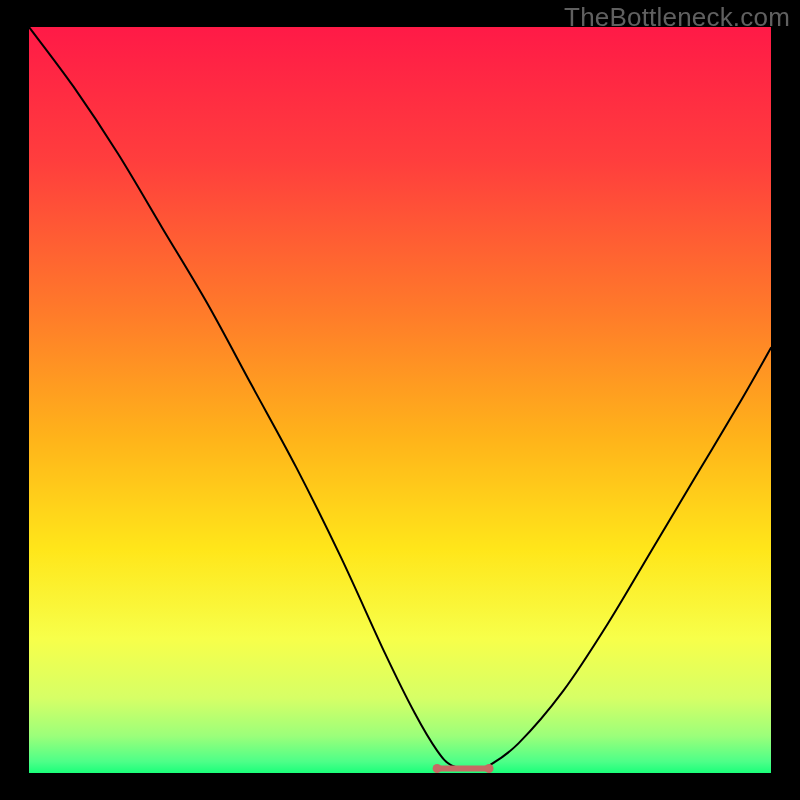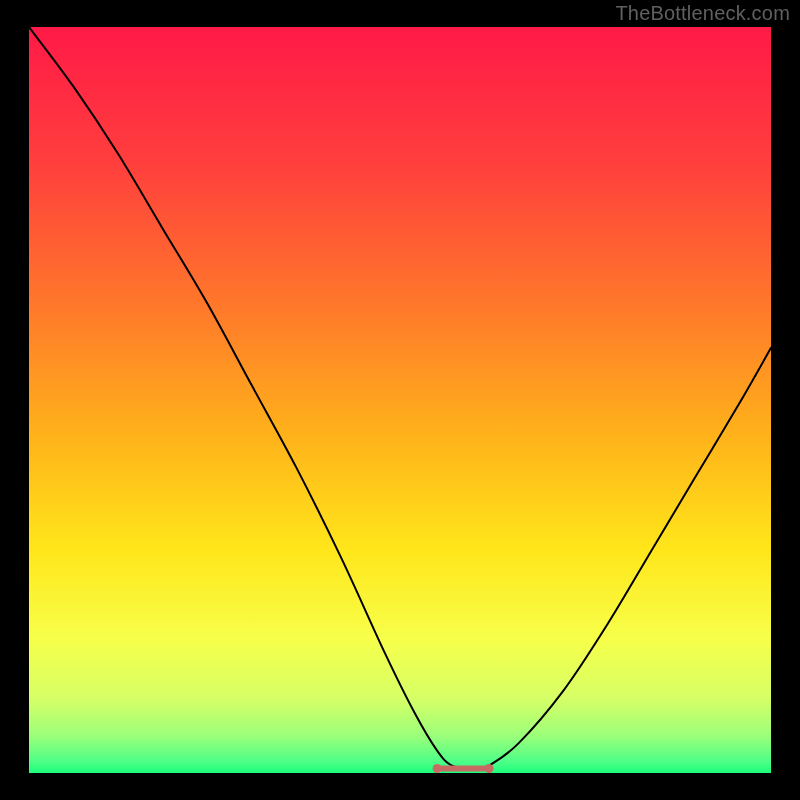--- a/index.html
+++ b/index.html
@@ -13,21 +13,21 @@
   .stage {
     position: relative;
     width: 800px;
     height: 800px;
   }
   .watermark {
     position: absolute;
     top: 2px;
     right: 10px;
     font-family: Arial, Helvetica, sans-serif;
-    font-size: 20px;
+    font-size: 26px;
     color: #606060;
     letter-spacing: 0.2px;
     font-weight: 500;
   }
   svg {
     position: absolute;
     top: 0;
     left: 0;
   }
 </style>

